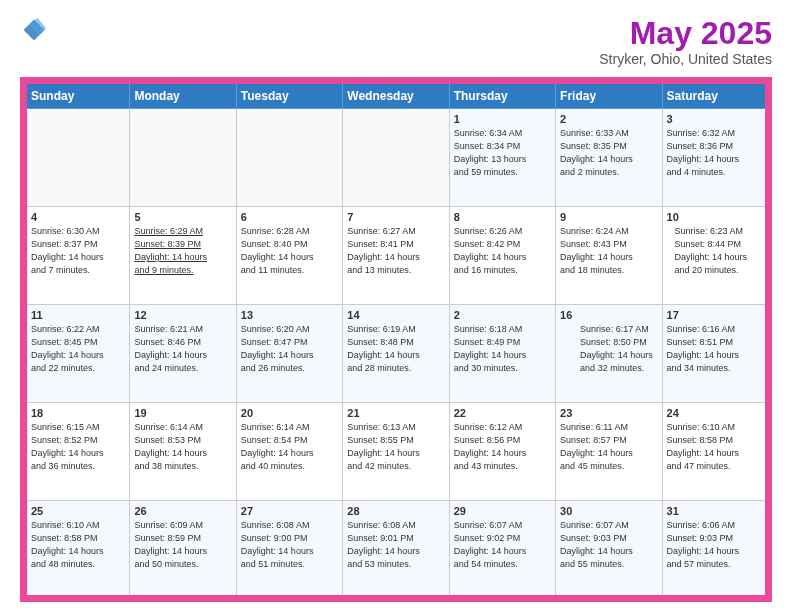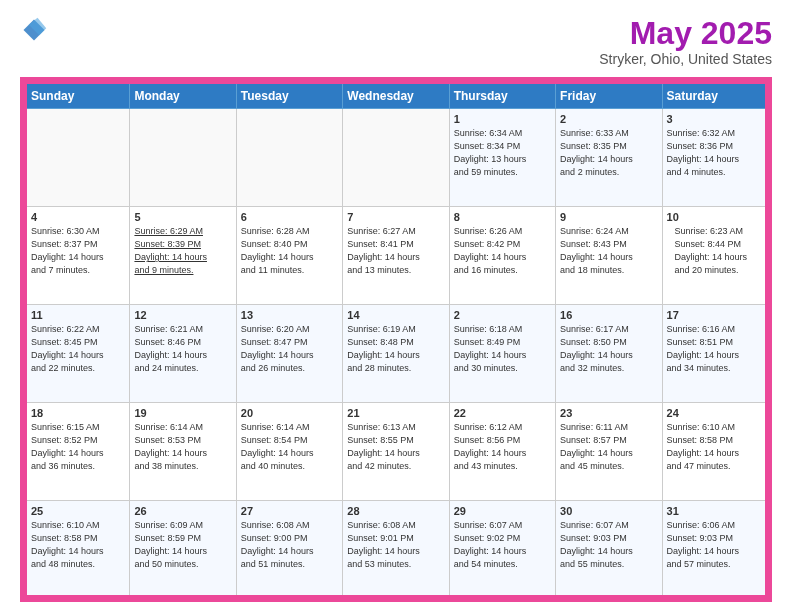--- a/index.html
+++ b/index.html
@@ -238,21 +238,21 @@
           </td>
           <td>
             <span class="day-num">2</span>
             <div class="day-info" style="white-space: pre-line;">Sunrise: 6:18 AM
 Sunset: 8:49 PM
 Daylight: 14 hours
 and 30 minutes.</div>
           </td>
           <td>
             <span class="day-num">16</span>
-            <div class="day-info" style="white-space: pre-line;">Sunrise: 6:17 AM
+            <div class="day-info" style="white-space: pre-line; margin-left: 20px;">Sunrise: 6:17 AM
 Sunset: 8:50 PM
 Daylight: 14 hours
 and 32 minutes.</div>
           </td>
           <td>
             <span class="day-num">17</span>
             <div class="day-info" style="white-space: pre-line;">Sunrise: 6:16 AM
 Sunset: 8:51 PM
 Daylight: 14 hours
 and 34 minutes.</div>

